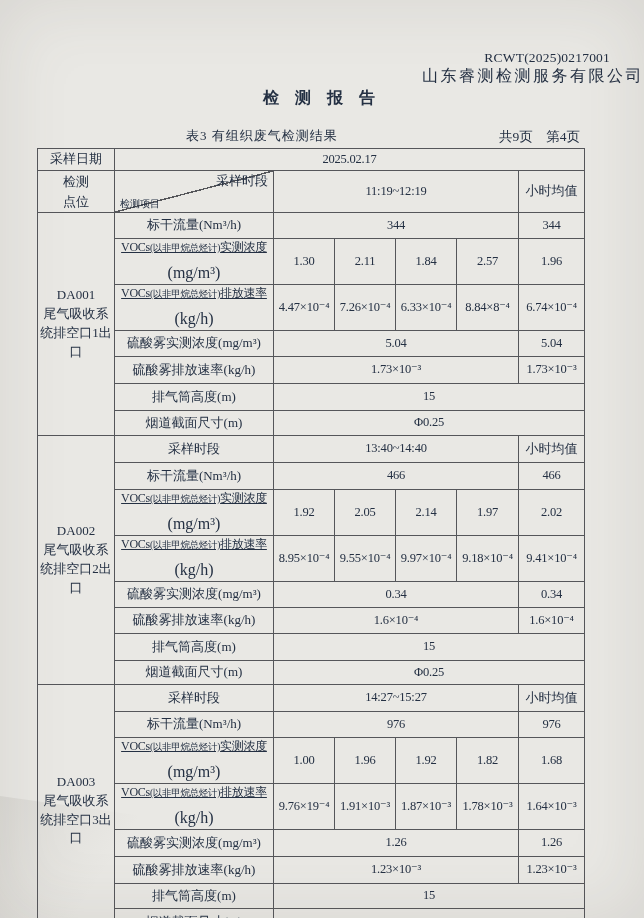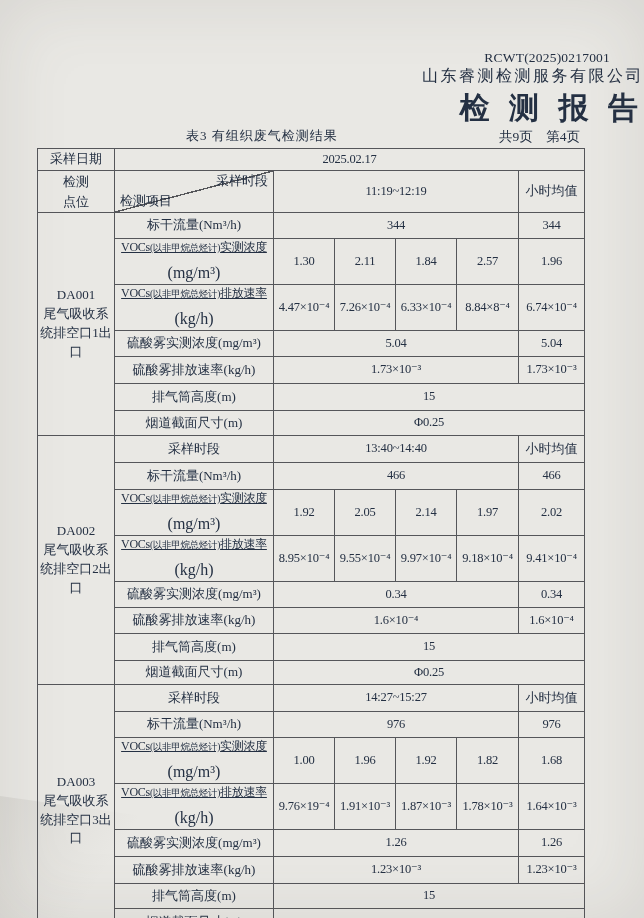--- a/index.html
+++ b/index.html
@@ -10,21 +10,21 @@
     color:#243043;
   }
   .vignette { position:absolute; inset:0; box-shadow:inset 0 0 70px rgba(90,85,75,0.13); pointer-events:none; z-index:5; }
   .crease {
     position:absolute; left:-50px; bottom:-40px; width:260px; height:150px;
     background:linear-gradient(115deg, rgba(110,105,95,0.14), rgba(110,105,95,0) 55%);
     transform:rotate(8deg); pointer-events:none;
   }
   .report-no { position:absolute; top:50px; right:34px; font-size:13.5px; letter-spacing:0.2px; }
   .company   { position:absolute; top:66px; left:0; right:0; text-align:right; font-size:16px; letter-spacing:2.5px; }
-  .title     { position:absolute; top:88px; left:0; right:0; text-align:right; font-size:30px; font-weight:bold; letter-spacing:6px; }
+  .title     { position:absolute; top:88px; left:0; right:0; text-align:center; font-size:16px; font-weight:bold; letter-spacing:6px; }
   .caption   { position:absolute; top:127px; left:186px; font-size:13px; letter-spacing:1px; }
   .page-info { position:absolute; top:128px; right:64px; font-size:13.5px; }
 
   table.results {
     position:absolute; left:37px; top:148px; width:547px;
     border-collapse:collapse; table-layout:fixed;
   }
   td {
     border:1px solid #55565a;
     font-size:13px; text-align:center; vertical-align:middle;
@@ -44,21 +44,21 @@
   tr.h33{height:33px} tr.h34{height:34px} tr.h35{height:35px}
 
   td.diag { position:relative; padding:0; }
   td.diag::before {
     content:""; position:absolute; inset:0;
     background:linear-gradient(to bottom right,
       transparent calc(50% - 0.7px), #55565a calc(50% - 0.7px),
       #55565a calc(50% + 0.7px), transparent calc(50% + 0.7px));
   }
   td.diag .dtop { position:absolute; top:2px; right:5px; font-size:13px; }
-  td.diag .dbot { position:absolute; bottom:2px; left:5px; font-size:13px;font-family:Liberation Mono, monospace; }
+  td.diag .dbot { position:absolute; bottom:2px; left:5px; font-size:10px; }
 </style>
 </head>
 <body>
 
 <div class="crease"></div>
 
 <div class="report-no">RCWT(2025)0217001</div>
 <div class="company">山东睿测检测服务有限公司</div>
 <div class="title">检 测 报 告</div>
 <div class="caption">表3 有组织废气检测结果</div>

